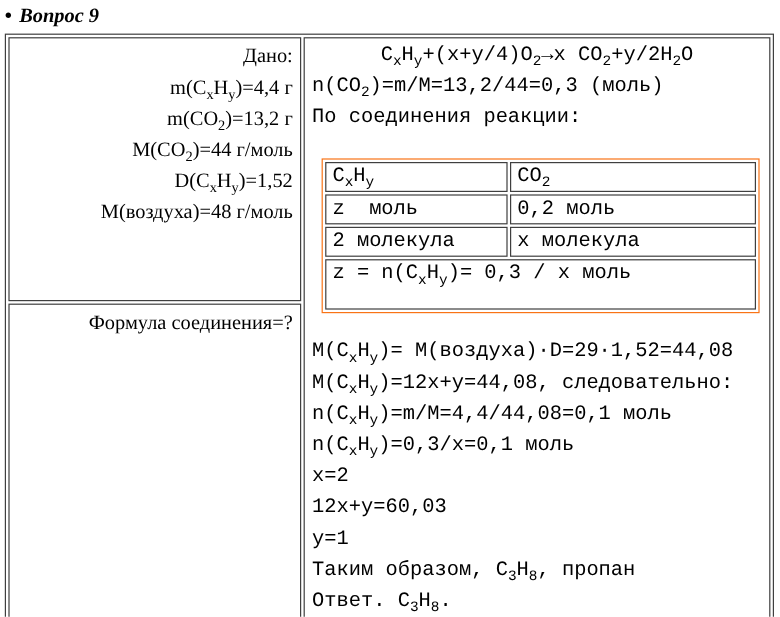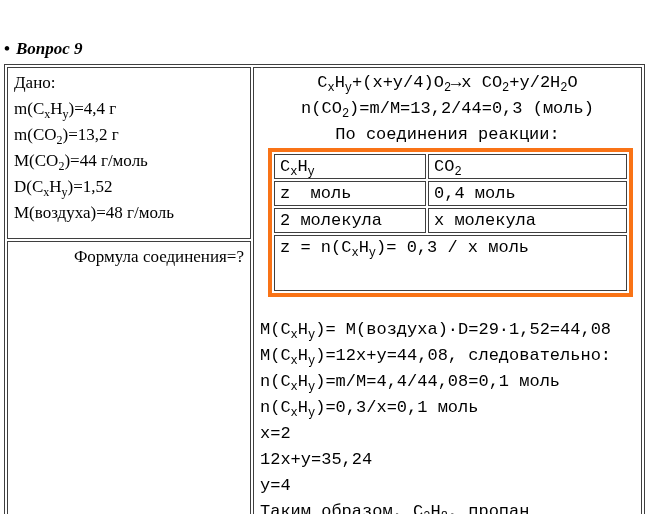--- a/index.html
+++ b/index.html
@@ -6,56 +6,56 @@
   html,body { background:#ffffff; }
   body {
     width:650px; height:514px; overflow:hidden;
     font-family:"Liberation Serif","DejaVu Serif",serif;
     color:#000; font-size:17px;
   }
   .page-title {
     padding:3px 0 0 4px;
     font-size:17px; font-weight:bold; font-style:italic;
     height:28px;
-    margin-top:36px;
   }
   .page-title .bullet { font-style:normal; margin-right:6px; }
   table.outer {
     margin-left:4px;
     width:641px;
     border:1px solid #3f3f3f;
     border-collapse:separate;
     border-spacing:2px;
     background:#fff;
   }
   table.outer > tbody > tr > td {
     border:1px solid #3f3f3f;
     vertical-align:top;
     padding:2px 6px;
   }
-  td.left-top { width:244px; height:172px; line-height:26px; }
+  td.left-top { width:244px; height:220px; line-height:26px;text-align:right; }
   td.left-bottom { line-height:26px;text-align:right; }
   td.right-cell { padding:2px 4px 2px 6px;font-family:Liberation Mono, monospace; }
   .eq-line   { text-align:center; line-height:26px; }
-  .sol-line  { line-height:26px;text-align:center; }
+  .sol-line  { line-height:26px; }
   table.inner {
     margin-left:8px;
     width:calc(100% - 10px);
-    border:4px solid #f97316;
+    border:1px solid #f97316;
     border-collapse:separate;
     border-spacing:2px;
+    margin-top:20px;
   }
   table.inner td {
     border:1px solid #3f3f3f;
     padding:0 5px;
     line-height:23px;
     vertical-align:top;
   }
   table.inner td.c1 { width:152px; }
-  table.inner td.footer { height:56px; }
+  table.inner td.footer { height:42px; }
   .spacer { height:20px; }
   .steps div { line-height:26px; }
   sub { font-size:12px; line-height:0; }
 </style>
 </head>
 <body>
 
 <div class="page-title">
   <span class="bullet">•</span><span>Вопрос 9</span>
 </div>
@@ -77,42 +77,42 @@
         <div class="sol-line">По соединения реакции:</div>
 
         <table class="inner">
           <tbody>
             <tr>
               <td class="c1">C<sub>x</sub>H<sub>y</sub></td>
               <td>CO<sub>2</sub></td>
             </tr>
             <tr>
               <td class="c1">z&nbsp; моль</td>
-              <td>0,4 моль</td>
+              <td>0,2 моль</td>
             </tr>
             <tr>
               <td class="c1">2 молекула</td>
               <td>x молекула</td>
             </tr>
             <tr>
               <td class="footer" colspan="2">z = n(C<sub>x</sub>H<sub>y</sub>)= 0,3 / x моль</td>
             </tr>
           </tbody>
         </table>
 
         <div class="spacer"></div>
 
         <div class="steps">
           <div>M(C<sub>x</sub>H<sub>y</sub>)= M(воздуха)·D=29·1,52=44,08</div>
           <div>M(C<sub>x</sub>H<sub>y</sub>)=12x+y=44,08, следовательно:</div>
           <div>n(C<sub>x</sub>H<sub>y</sub>)=m/M=4,4/44,08=0,1 моль</div>
           <div>n(C<sub>x</sub>H<sub>y</sub>)=0,3/x=0,1 моль</div>
           <div>x=2</div>
-          <div>12x+y=35,24</div>
-          <div>y=4</div>
+          <div>12x+y=60,03</div>
+          <div>y=1</div>
           <div>Таким образом, C<sub>3</sub>H<sub>8</sub>, пропан</div>
           <div>Ответ. C<sub>3</sub>H<sub>8</sub>.</div>
         </div>
       </td>
     </tr>
     <tr>
       <td class="left-bottom">
         <div>Формула соединения=?</div>
       </td>
     </tr>

